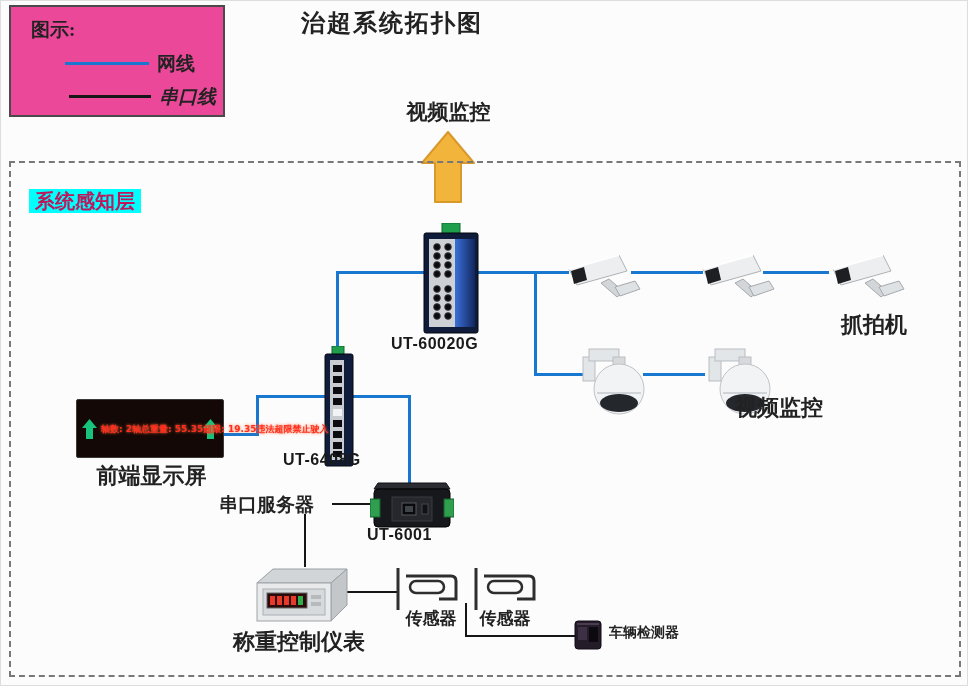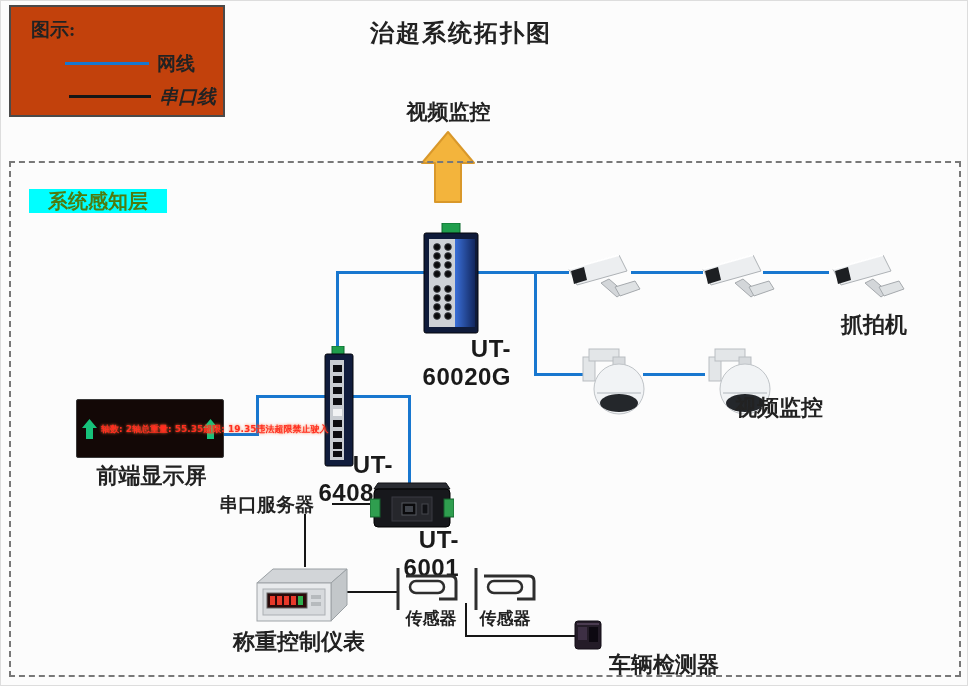--- a/index.html
+++ b/index.html
@@ -4,39 +4,39 @@
 <style>
   html,body{margin:0;padding:0;background:#e9e9e9;}
   .stage{
     position:relative;width:968px;height:686px;background:#fcfcfc;
     font-family:"Liberation Serif","DejaVu Serif",serif;overflow:hidden;
     border:1px solid #ddd;box-sizing:border-box;
   }
   .abs{position:absolute;}
   .cn{color:#222;font-weight:bold;}
   
-  .legend{left:8px;top:4px;width:212px;height:108px;border:2px solid #4a4a4a;background:#c2410c;}
+  .legend{left:8px;top:4px;width:212px;height:108px;border:2px solid #4a4a4a;background:#ec4899;}
   .legend-heading{left:20px;top:10px;font-size:19px;}
   .legend-line-net{left:54px;top:55px;width:84px;height:3px;background:#1877cf;}
   .legend-line-serial{left:58px;top:88px;width:82px;height:3px;background:#161616;}
   .legend-label-net{left:146px;top:44px;font-size:19px;}
   .legend-label-serial{left:148px;top:77px;font-size:19px;font-style:italic;}
   
-  .title{left:300px;top:16px;width:320px;text-align:center;font-size:24px;letter-spacing:2px;}
+  .title{left:300px;top:6px;width:320px;text-align:left;font-size:24px;letter-spacing:2px;}
   .upper-net{left:380px;top:97px;width:135px;text-align:center;font-size:21px;}
   
   .layer-box{left:8px;top:160px;width:948px;height:512px;border:2px dashed #787878;}
   .layer-label{left:28px;top:187px;font-size:20px;}
-  .layer-label span{background:#00ffff;color:#4d7c0f;padding:1px 19px;}
+  .layer-label span{background:#00ffff;color:#be185d;padding:1px 6px;}
   
   .wnet{background:#1877cf;}
   .wser{background:#161616;}
   
   .dev-label{font-size:22px;text-align:center;}
-  .model{font-family:"Liberation Sans","DejaVu Sans",sans-serif;font-weight:bold;font-size:24px;color:#1a1a1a;text-align:right;letter-spacing:0.5px;}
+  .model{font-family:"Liberation Sans","DejaVu Sans",sans-serif;font-weight:bold;font-size:16px;color:#1a1a1a;text-align:left;letter-spacing:0.5px;}
   
   .led{left:75px;top:398px;width:146px;height:57px;background:#130806;border:1px solid #3a3a3a;border-radius:2px;}
   .led-lines{position:absolute;left:24px;right:24px;top:3px;bottom:3px;display:flex;flex-direction:row;justify-content:space-around;align-items:center;}
   .led-line{font-family:"DejaVu Sans",sans-serif;font-size:9px;font-weight:bold;color:#ff2d1f;text-shadow:0 0 3px #ff6a3a;white-space:nowrap;line-height:10px;}
   .led-arrow{position:absolute;top:50%;transform:translateY(-50%);}
 </style>
 </head>
 <body>
 
 <div class="stage">
@@ -229,15 +229,15 @@
   </svg>
   <div class="abs cn" style="left:398px;top:606px;width:64px;text-align:center;font-size:17px">传感器</div>
   <div class="abs cn" style="left:472px;top:606px;width:64px;text-align:center;font-size:17px">传感器</div>
 
   <svg class="abs" style="left:572px;top:616px" width="30" height="34" viewBox="0 0 30 34">
     <rect x="2" y="4" width="26" height="28" rx="3" fill="#241c28" stroke="#120d16"></rect>
     <rect x="5" y="10" width="9" height="13" fill="#3d2f44"></rect>
     <rect x="16" y="10" width="9" height="15" fill="#0d0911"></rect>
     <line x1="4" y1="7" x2="26" y2="7" stroke="#4a3b50" stroke-width="2"></line>
   </svg>
-  <div class="abs cn" style="left:608px;top:649px;font-size:22px">车辆检测器</div>
+  <div class="abs cn" style="left:608px;top:623px;font-size:14px">车辆检测器</div>
 
 </div>
 
 </body></html>

